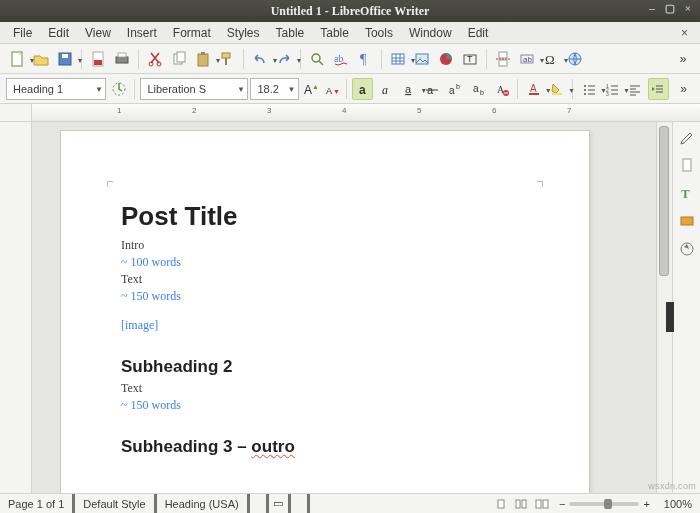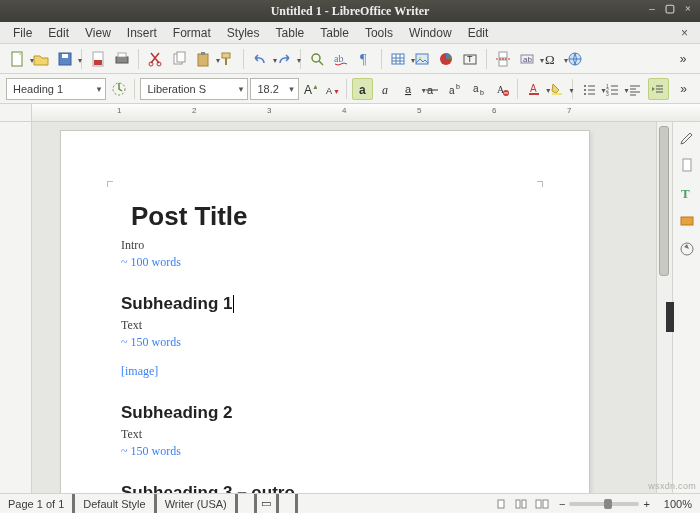--- a/index.html
+++ b/index.html
@@ -27,21 +27,21 @@
   .scroll-right { width: 16px; background: #f0f0ee; border-left: 1px solid #d4d4cf; position: relative; }
   .scroll-right .thumb { position: absolute; top: 4px; left: 2px; width: 10px; height: 150px; background: #c9c9c4; border: 1px solid #a9a9a4; border-radius: 3px; }
   .scroll-right .nub { position: absolute; right: -2px; top: 180px; width: 8px; height: 30px; background: #333; }
   .sidebar-right { width: 28px; background: #f4f4f2; border-left: 1px solid #d4d4cf; display: flex; flex-direction: column; align-items: center; padding-top: 6px; gap: 10px; }
   .sidebar-right .sicon { width: 18px; height: 18px; display: inline-flex; align-items: center; justify-content: center; color: #5e5e56; }
   .page-scroll { flex: 1; overflow: hidden; position: relative; }
   .page { position: absolute; left: 28px; top: 8px; width: 530px; min-height: 600px; background: #fff; border: 1px solid #c9c9c4; box-shadow: 2px 2px 4px rgba(0,0,0,0.08); padding: 70px 60px 20px 60px; font-family: "Liberation Serif", "Times New Roman", serif; }
   .page .corner { position: absolute; width: 6px; height: 6px; border-left: 1px solid #bbb; border-top: 1px solid #bbb; }
   .page .corner.tl { left: 46px; top: 50px; }
   .page .corner.tr { right: 46px; top: 50px; transform: scaleX(-1); }
-  .h1 { font-family: "Liberation Sans", Arial, sans-serif; font-weight: bold; font-size: 26px; color: #222; margin: 0 0 6px 10px; }
+  .h1 { font-family: "Liberation Sans", Arial, sans-serif; font-weight: bold; font-size: 26px; color: #222; margin: 0 0 6px 0; }
   .h2 { font-family: "Liberation Sans", Arial, sans-serif; font-weight: bold; font-size: 17px; color: #222; margin: 24px 0 4px 0; position: relative; }
   .body { font-size: 12px; color: #404040; margin: 2px 0; }
   .hint { font-size: 12px; color: #3b82f6; margin: 0 0 2px 0; }
   .squiggle { text-decoration: underline wavy #d84a4a; text-decoration-thickness: 1px; text-underline-offset: 2px; }
   .cursor { display: inline-block; width: 1px; height: 18px; background: #000; vertical-align: text-bottom; margin-left: 1px; }
   .statusbar { height: 20px; background: #f4f4f2; border-top: 1px solid #d4d4cf; display: flex; align-items: center; font-size: 11px; color: #3c3c3c; }
   .statusbar .cell { padding: 0 8px; border-right: 3px solid #737373; height: 100%; display: flex; align-items: center; }
   .statusbar .spacer { flex: 1; }
   .zoom { display: flex; align-items: center; gap: 4px; padding: 0 6px; }
   .zoom .track { width: 70px; height: 4px; background: #ccc; position: relative; border-radius: 2px; }
@@ -376,21 +376,20 @@
 
 <div class="workarea">
   <div class="gutter-left"></div>
   <div class="page-scroll">
     <div class="page">
       <span class="corner tl"></span>
       <span class="corner tr"></span>
       <div class="h1">Post Title</div>
       <div class="body">Intro</div>
       <div class="hint">~ 100 words</div>
-      <div class="h2"><span>Subheading 1</span><span class="cursor"></span></div>
       <div class="body">Text</div>
       <div class="hint">~ 150 words</div>
       <div class="hint" style="margin-top:14px">[image]</div>
       <div class="h2">Subheading 2</div>
       <div class="body">Text</div>
       <div class="hint">~ 150 words</div>
       <div class="h2"><span>Subheading 3 – </span><span class="squiggle">outro</span></div>
     </div>
   </div>
   <div class="scroll-right">
@@ -423,21 +422,21 @@
           <circle cx="8" cy="8" r="6" fill="none" stroke="#777"></circle>
           <path d="M8 3l2 5-5-2z" fill="#777"></path>
         </svg>
       </span>
   </div>
 </div>
 
 <div class="statusbar">
   <div class="cell">Page 1 of 1</div>
   <div class="cell">Default Style</div>
-  <div class="cell">Writer (USA)</div>
+  <div class="cell">Heading (USA)</div>
   <div class="cell" style="width:18px"></div>
   <div class="cell" style="width:22px;justify-content:center">▭</div>
   <div class="cell" style="width:18px"></div>
   <div class="spacer"></div>
   <div class="cell" style="border-right:none;padding:0 4px">
       <svg width="12" height="12">
         <rect x="3" y="2" width="6" height="8" fill="#fff" stroke="#888"></rect>
       </svg>
     </div>
   <div class="cell" style="border-right:none;padding:0 4px">

